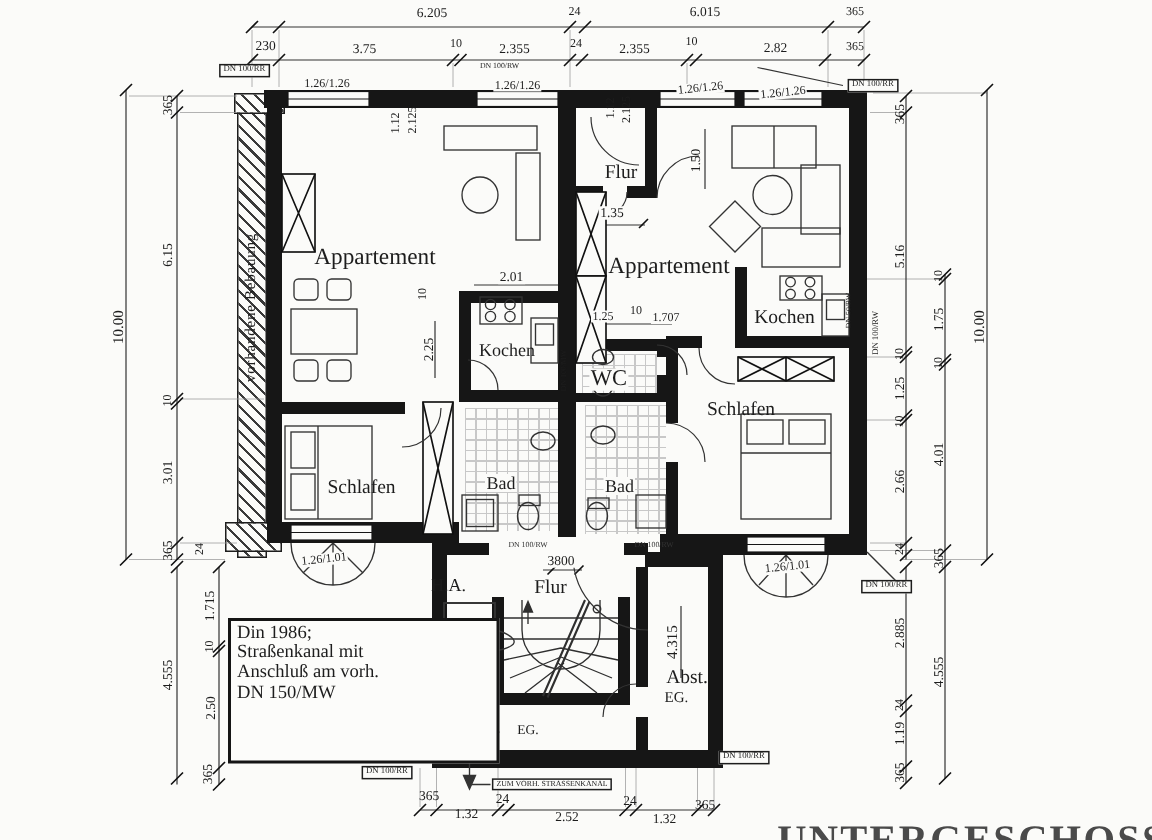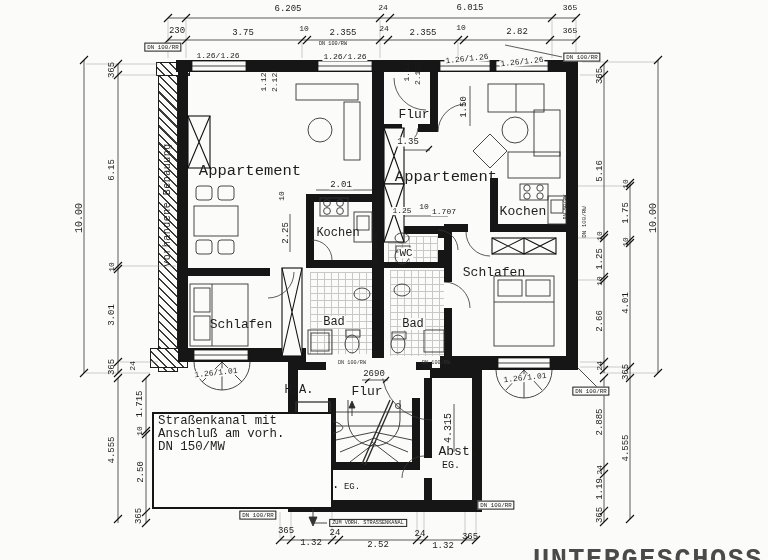--- a/index.html
+++ b/index.html
@@ -1,30 +1,30 @@
 <!DOCTYPE html>
 <html><head>
 <meta charset="utf-8">
 <style>
   html,body{margin:0;padding:0;background:#e8e8e6}
   .sheet{position:relative;width:768px;height:560px;background:#fbfbf9;overflow:hidden;
-         font-family:Liberation Mono, monospace;color:#1d1d1d}
+         font-family:Liberation Serif, serif;color:#1d1d1d}
   .sheet svg{position:absolute;left:0;top:0;z-index:2}
   .hatch{position:absolute;z-index:1;box-sizing:border-box;border:1.6px solid #1d1d1d;
          background:repeating-linear-gradient(45deg,#fbfbf9 0 4.5px,#3a3a3a 4.5px 6px)}
   .tiles{position:absolute;z-index:1;opacity:.75;
          background-image:repeating-linear-gradient(#b8b8b8 0 1px,transparent 1px 7px),
                           repeating-linear-gradient(90deg,#b8b8b8 0 1px,transparent 1px 7px)}
   .lbl{position:absolute;z-index:3;transform:translate(-50%,-50%);white-space:nowrap;
        font-size:9px;line-height:1}
   .rot{transform:translate(-50%,-50%) rotate(-90deg)}
   .sk5{transform:translate(-50%,-50%) rotate(-6deg)}
   .halo{background:#fbfbf9;padding:0 1px}
   .s5{font-size:5.2px}.s6{font-size:5.8px}.s8{font-size:8px}.s10{font-size:10px}
-  .s11{font-size:11px}.s12{font-size:12px}.s13{font-size:13px}.s15{font-size:15.5px}
+  .s11{font-size:15px}.s12{font-size:12px}.s13{font-size:13px}.s15{font-size:15.5px}
   .boxed{border:1px solid #1d1d1d;background:#fbfbf9;padding:.5px 2px}
   .rev{position:absolute;z-index:3;left:152px;top:412px;width:181px;height:97px;
        border:2px solid #151515;background:#fcfcfa;box-sizing:border-box;padding:1px 0 0 4px}
   .rev div{font-size:12.4px;line-height:13.2px}
   .big{position:absolute;z-index:3;left:648px;top:560px;transform:translate(-50%,-50%);
        font-size:27px;font-weight:bold;letter-spacing:1.5px;color:#4a4a4a}
 </style>
 </head>
 <body>
 
@@ -278,21 +278,21 @@
   <span class="lbl s8 halo" style="left:402px;top:211px">1.25</span>
   <span class="lbl s8 halo" style="left:424px;top:207px">10</span>
   <span class="lbl s8 halo" style="left:444px;top:212px">1.707</span>
   <span class="lbl rot s8" style="left:264px;top:82px">1.12</span>
   <span class="lbl rot s8" style="left:275px;top:80px">2.125</span>
   <span class="lbl rot s8" style="left:407px;top:72px">1.12</span>
   <span class="lbl rot s8" style="left:418px;top:73px">2.125</span>
   <span class="lbl rot" style="left:464px;top:107px">1.50</span>
   <span class="lbl rot s8" style="left:282px;top:196px">10</span>
   <span class="lbl rot" style="left:286px;top:233px">2.25</span>
-  <span class="lbl halo s9" style="left:374px;top:374px">2690</span>
+  <span class="lbl halo s9" style="left:374px;top:374px">3800</span>
   <span class="lbl rot s10" style="left:449px;top:428px">4.315</span>
 
   <span class="lbl s13" style="left:414px;top:114px">Flur</span>
   <span class="lbl s15" style="left:250px;top:172px">Appartement</span>
   <span class="lbl s15" style="left:446px;top:178px">Appartement</span>
   <span class="lbl s12" style="left:338px;top:233px">Kochen</span>
   <span class="lbl s13" style="left:523px;top:211px">Kochen</span>
   <span class="lbl s13" style="left:241px;top:324px">Schlafen</span>
   <span class="lbl s13" style="left:494px;top:272px">Schlafen</span>
   <span class="lbl s12 halo" style="left:334px;top:322px">Bad</span>
@@ -316,20 +316,21 @@
   <span class="lbl boxed s6" style="left:496px;top:505px">DN 100/RR</span>
   <span class="lbl boxed s6" style="left:591px;top:391px">DN 100/RR</span>
   <span class="lbl s5" style="left:352px;top:364px;color:#333">DN 100/RW</span>
   <span class="lbl s5" style="left:436px;top:364px;color:#333">DN 100/RW</span>
   <span class="lbl rot s6" style="left:585px;top:222px">DN 100/RW</span>
   <span class="lbl rot s5" style="left:567px;top:207px">DN 50/RW</span>
   <span class="lbl rot s6" style="left:320px;top:451px">DN 150/MW</span>
   <span class="lbl rot s5" style="left:377px;top:247px">DN 100/MW</span>
 
   <div class="rev">
+    <div>Din 1986;</div>
     <div>Straßenkanal mit</div>
     <div>Anschluß am vorh.</div>
     <div>DN 150/MW</div>
   </div>
 
   <div class="big">UNTERGESCHOSS</div>
 
 </div>
 
 </body></html>

